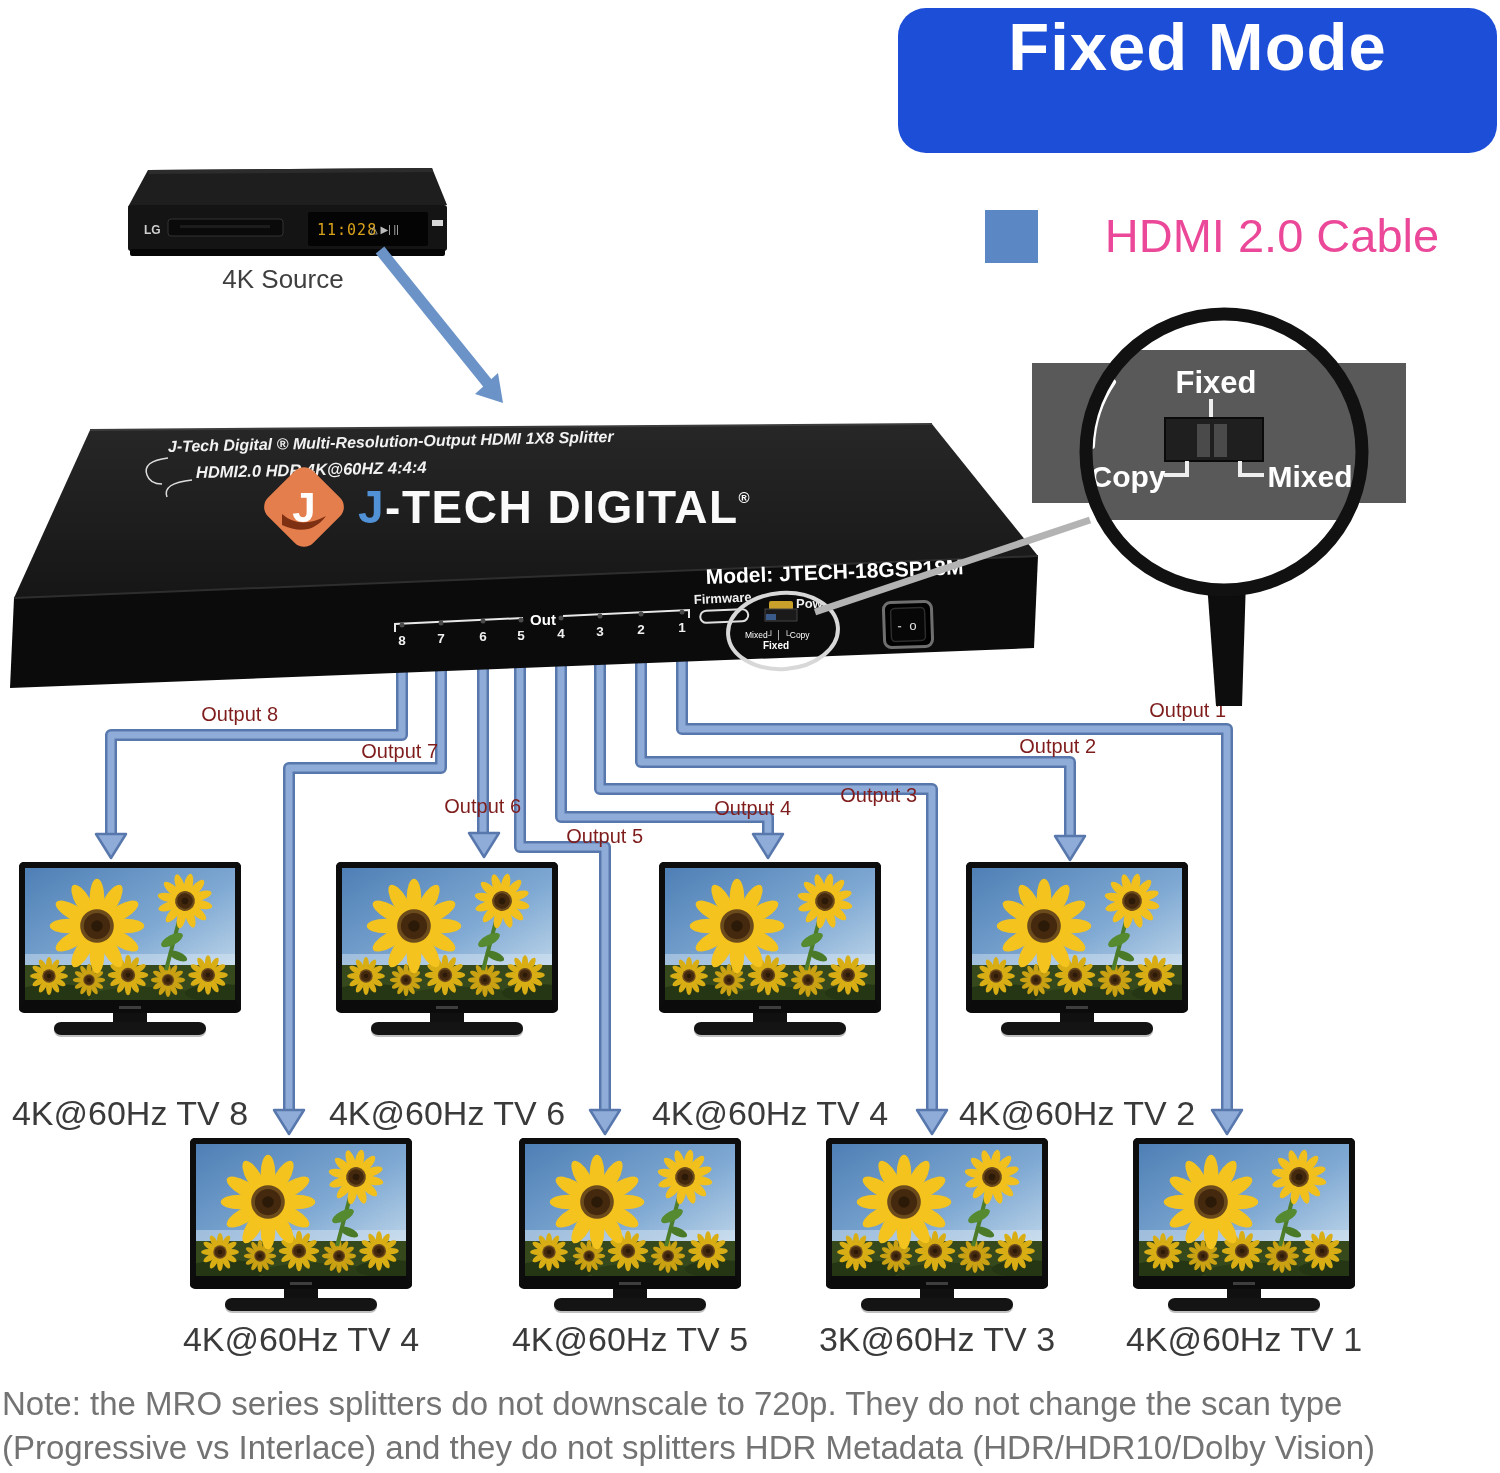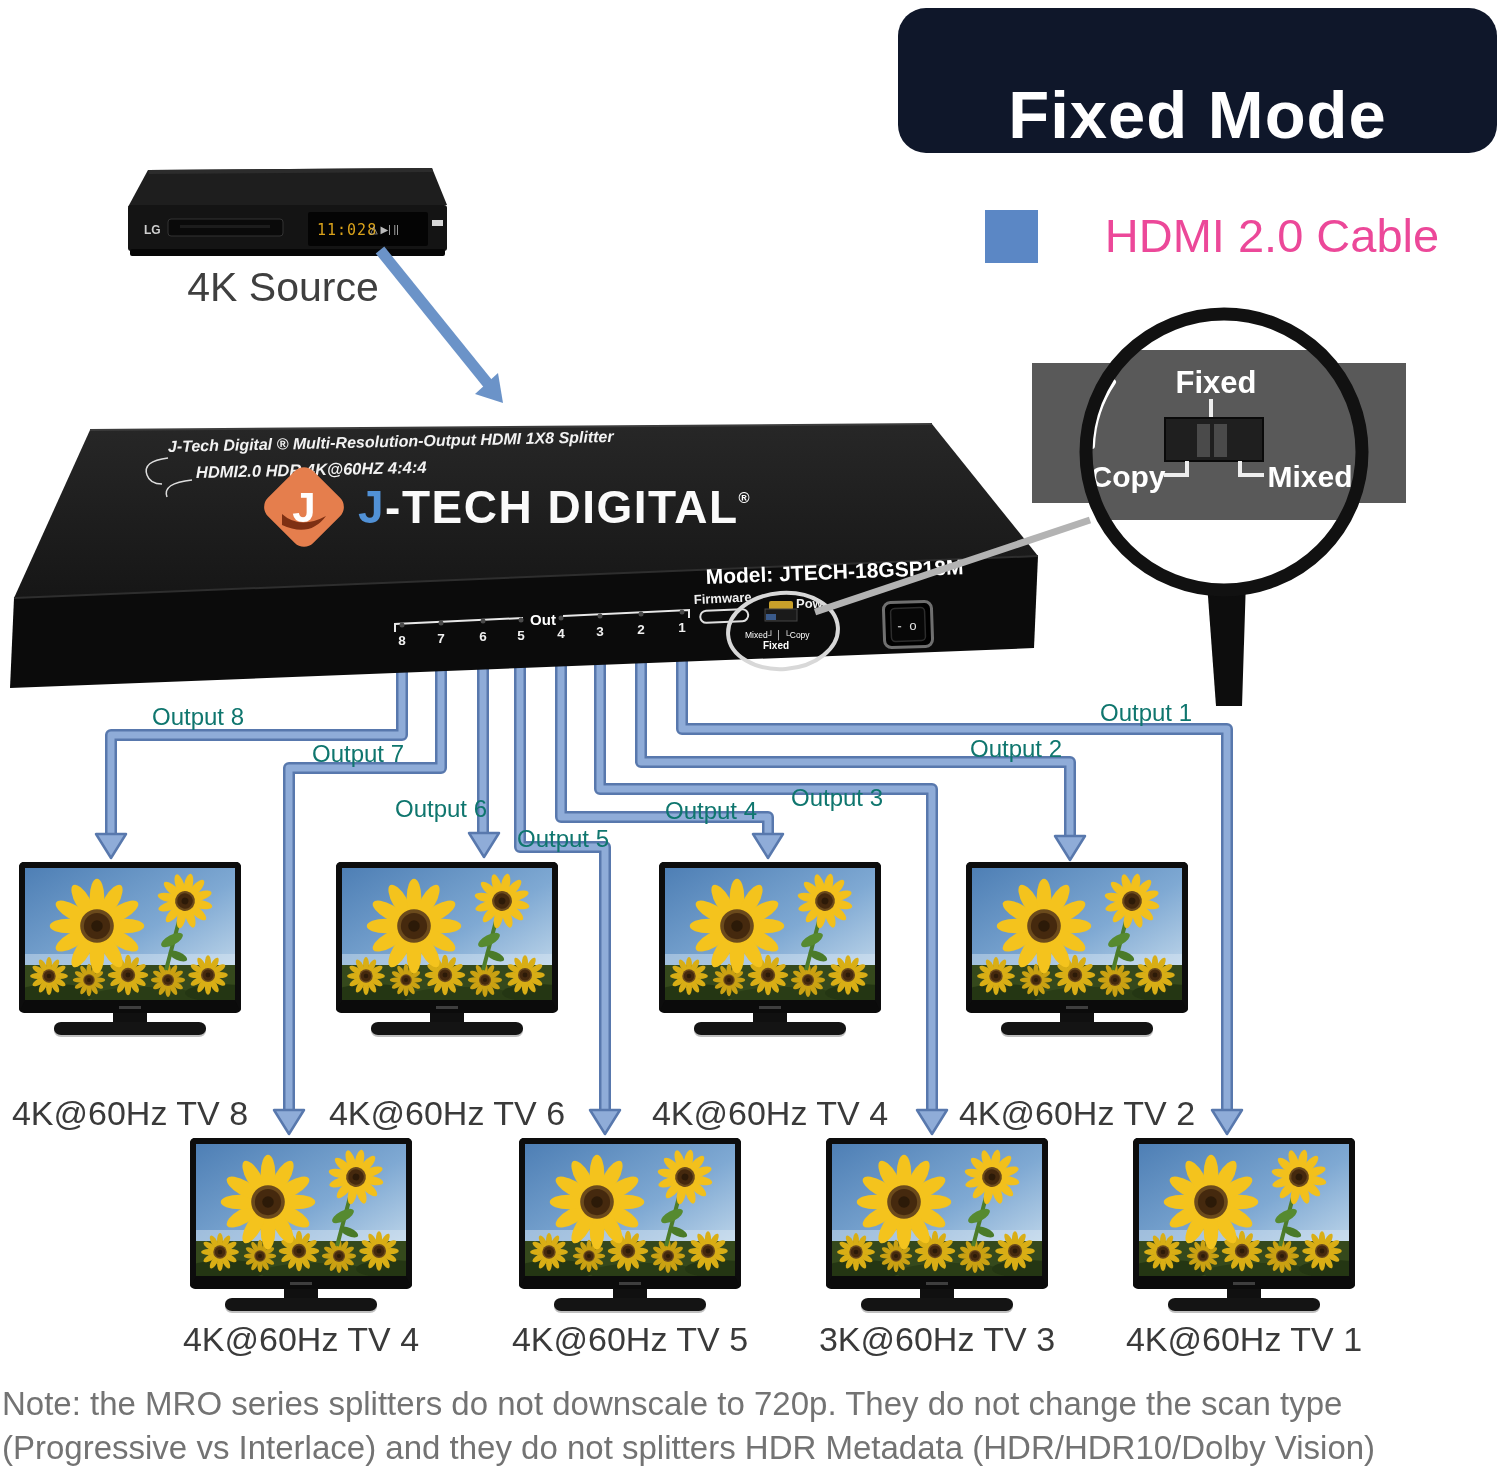--- a/index.html
+++ b/index.html
@@ -1,30 +1,30 @@
 <!DOCTYPE html>
 <html><head>
 <meta charset="utf-8">
 <style>
   html,body{margin:0;padding:0;background:#fff;}
   #canvas{position:relative;width:1500px;height:1473px;background:#ffffff;overflow:hidden;
           font-family:"Liberation Sans",sans-serif;}
   .abs{position:absolute;}
   svg{display:block;}
   
-  #banner{left:898px;top:8px;width:599px;height:145px;background:#0f172a;border-radius:28px;
-          display:flex;align-items:flex-end;justify-content:center;}
+  #banner{left:898px;top:8px;width:599px;height:145px;background:#1d4ed8;border-radius:28px;
+          display:flex;align-items:flex-start;justify-content:center;}
   #banner span{color:#fff;font-size:67px;font-weight:bold;letter-spacing:1px;}
   
   #legend-swatch{left:985px;top:210px;width:53px;height:53px;background:#5B87C5;}
   #legend-label{left:1062px;top:208px;width:420px;font-size:47px;color:#ec4899;text-align:center;}
   
-  #source-label{left:133px;top:264px;width:300px;text-align:center;font-size:41px;color:#3f3f3f;}
-  
-  .out-label{width:160px;margin-left:-80px;text-align:center;font-size:24px;color:#0f766e;}
+  #source-label{left:133px;top:264px;width:300px;text-align:center;font-size:26px;color:#3f3f3f;}
+  
+  .out-label{width:160px;margin-left:-80px;text-align:right;font-size:20px;color:#7f1d1d;}
   
   .tv{position:absolute;width:222px;}
   .tv-screen{height:132px;background:#000;border:6px solid #0d0d0d;border-bottom:13px solid #0b0b0b;
              border-radius:5px;position:relative;}
   .tv-screen svg{width:100%;height:100%;}
   .tv-brand{position:absolute;left:50%;bottom:-9px;width:22px;height:3px;margin-left:-11px;background:#3e3e3e;}
   .tv-neck{width:34px;height:9px;background:#101010;margin:0 auto;}
   .tv-base{width:152px;height:13px;background:#141414;border-radius:7px/6px;margin:0 auto;
            box-shadow:0 2px 0 rgba(0,0,0,0.25);}
   .tv-label{position:absolute;width:300px;margin-left:-150px;text-align:center;font-size:34px;color:#3a3a3a;}

